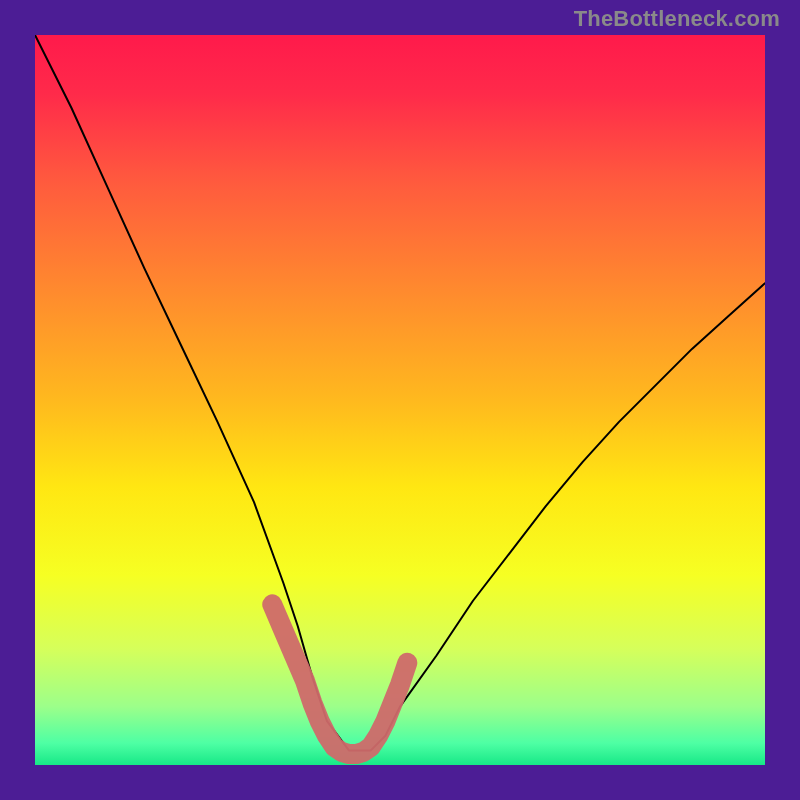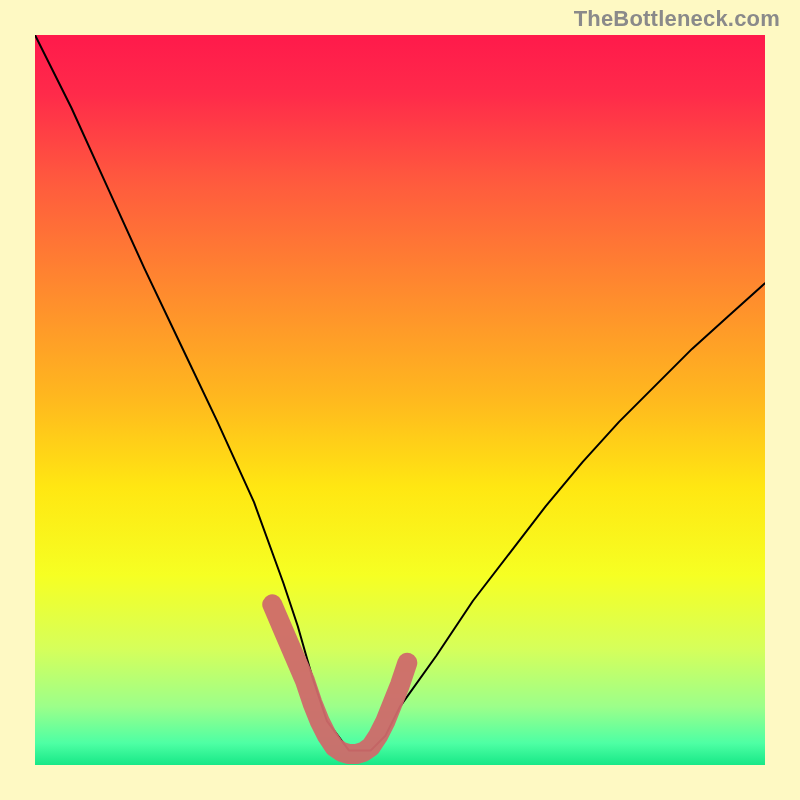--- a/index.html
+++ b/index.html
@@ -9,21 +9,21 @@
     height: 800px;
     background: #000;
     overflow: hidden;
   }
   .frame {
     position: absolute;
     top: 0;
     left: 0;
     width: 800px;
     height: 800px;
-    background: #fef9c3;
+    background: #4c1d95;
   }
   .watermark {
     position: absolute;
     top: 6px;
     right: 20px;
     font-family: Arial, Helvetica, sans-serif;
     font-size: 22px;
     font-weight: 600;
     color: #8a8a8a;
     letter-spacing: 0.2px;

